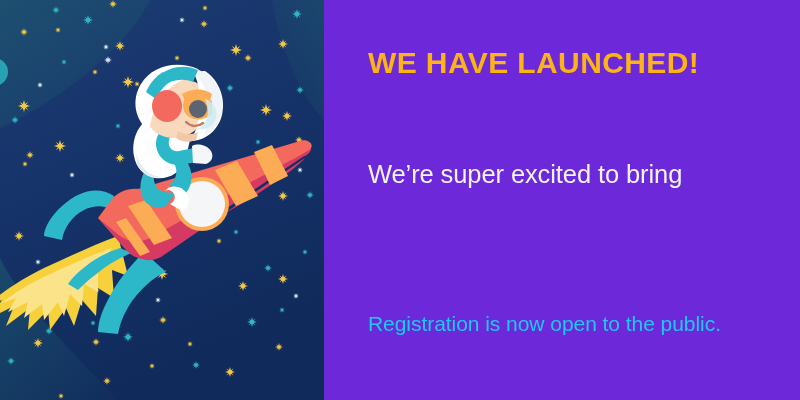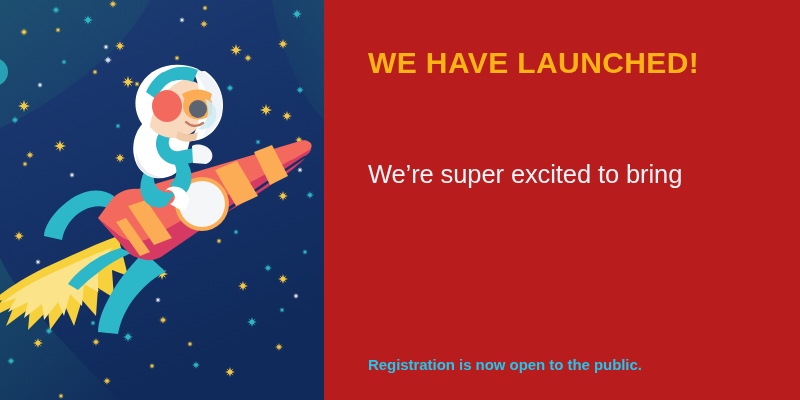--- a/index.html
+++ b/index.html
@@ -28,21 +28,21 @@
     background: #132f61;
   }
   #illustration svg { display: block; }
 
   
   #content {
     position: absolute;
     left: 324px; top: 0;
     width: 476px;
     height: 400px;
-    background: #b91c1c;
+    background: #6d28d9;
   }
   .headline {
     position: absolute;
     left: 44px;
     top: 46px;
     font-size: 30px;
     font-weight: bold;
     letter-spacing: 0.4px;
     color: #fcb415;
     white-space: nowrap;
@@ -57,26 +57,25 @@
     font-weight: 500;
     color: #f2f4f8;
     line-height: 36.5px;
     letter-spacing: -0.1px;
   }
   .bodycopy .ln { display: block; white-space: nowrap; margin-top: 42px; }
   .subcopy {
     position: absolute;
     left: 44px;
     top: 312px;
-    font-size: 15px;
-    font-weight: bold;
+    font-size: 21px;
+    font-weight: normal;
     color: #1ec8f0;
     letter-spacing: -0.05px;
     white-space: nowrap;
-    margin-top: 44px;
   }
 </style>
 </head>
 <body>
 
 <div id="banner">
 
   <div id="illustration">
     <svg width="324" height="400" viewBox="0 0 324 400" xmlns="http://www.w3.org/2000/svg">
       <defs>

